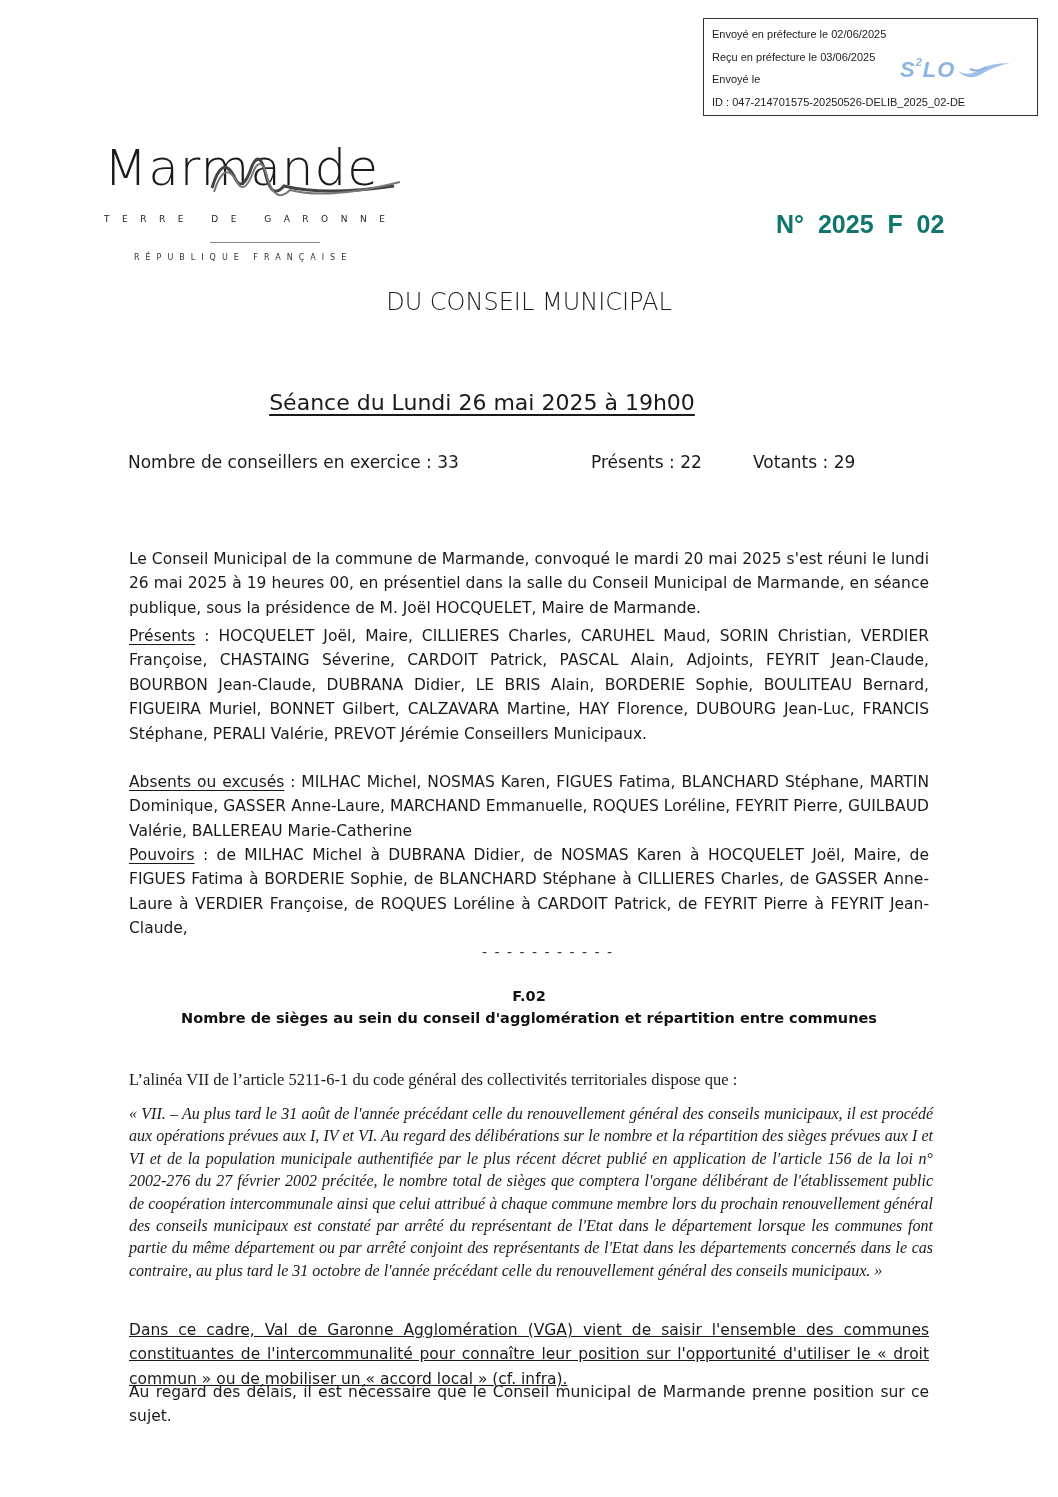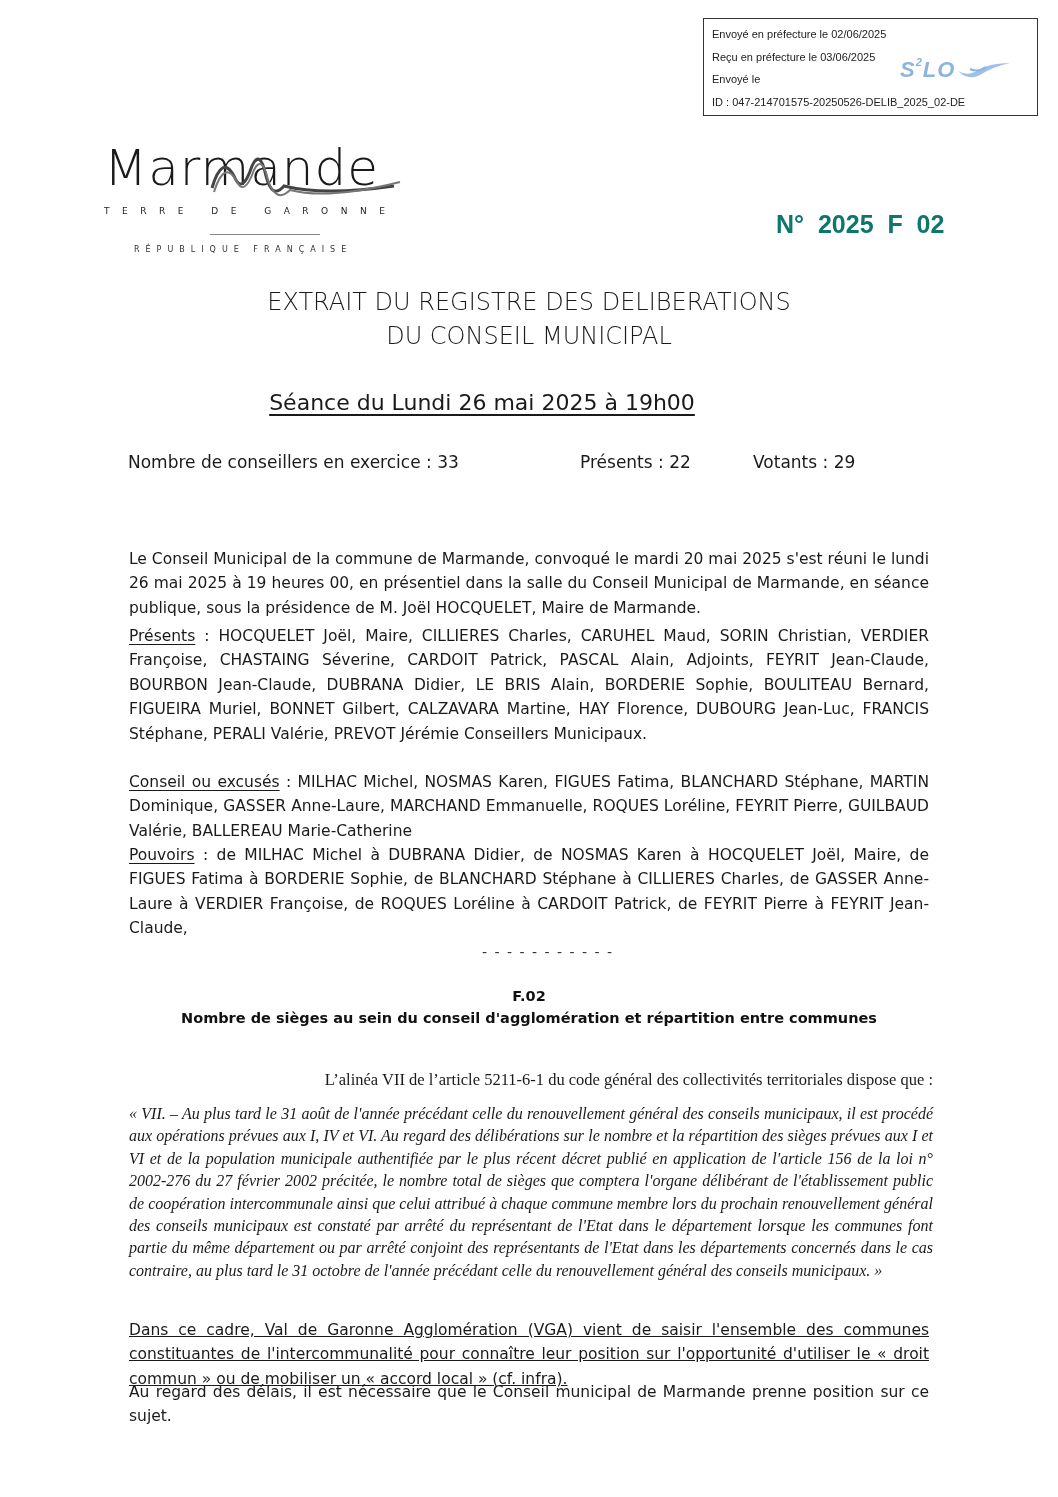--- a/index.html
+++ b/index.html
@@ -75,21 +75,21 @@
     .logo .wave {
       position: absolute;
       left: 100px;
       top: 8px;
       width: 200px;
       height: 60px;
     }
     .logo .tagline {
       font-size: 9px;
       letter-spacing: 12.5px;
-      margin-top: 8px;
+      margin-top: 16px;
       color: #222;
       white-space: nowrap;
     }
     .logo .sep {
       width: 110px;
       height: 1px;
       background: #888;
       margin: 18px 0 0 106px;
     }
     .logo .republic {
@@ -138,21 +138,21 @@
 
     .counts {
       position: absolute;
       top: 452px;
       left: 128px;
       font-size: 17px;
       color: #1a1a1a;
       white-space: nowrap;
     }
     .counts .c1 { position: absolute; left: 0; }
-    .counts .c2 { position: absolute; left: 452px; }
+    .counts .c2 { position: absolute; left: 463px; }
     .counts .c3 { position: absolute; left: 625px; }
 
     .para {
       position: absolute;
       left: 129px;
       width: 800px;
       font-size: 15.5px;
       line-height: 24.4px;
       text-align: justify;
       color: #1a1a1a;
@@ -186,21 +186,20 @@
       line-height: 22px;
       color: #111;
     }
     .serif-p {
       position: absolute;
       left: 129px;
       width: 804px;
       font-family: "Liberation Serif", serif;
       font-size: 16.5px;
       color: #1a1a1a;
-      text-align: right;
     }
     .p-lead { top: 1070px; }
     .p-quote {
       top: 1103px;
       font-style: italic;
       line-height: 22.4px;
       text-align: justify;
       font-size: 16px;
     }
     .p-cadre { top: 1318px; text-decoration: underline; }
@@ -228,42 +227,41 @@
     <path d="M10 46 Q20 14 32 34 Q40 52 50 24 Q58 8 64 34 Q72 58 86 44 Q124 54 196 36" stroke="#777" stroke-width="2" fill="none"></path>
   </svg>
   <div class="tagline">TERRE DE GARONNE</div>
   <div class="sep"></div>
   <div class="republic">RÉPUBLIQUE FRANÇAISE</div>
 </div>
 
 <div class="docnum">N°  2025  F  02</div>
 
 <div class="title">
-  <div>EXTRAIT DU REGISTRE DES DELIBERATIONS</div>
   <div>DU CONSEIL MUNICIPAL</div>
 </div>
 
 <div class="seance">
   <span>Séance du Lundi 26 mai 2025 à 19h00</span>
 </div>
 
 <div class="counts">
   <span class="c1">Nombre de conseillers en exercice :  33</span>
   <span class="c2">Présents : 22</span>
   <span class="c3">Votants :  29</span>
 </div>
 
 <div class="para p-intro">Le Conseil Municipal de la commune de Marmande, convoqué le mardi 20 mai 2025 s'est réuni le lundi 26 mai 2025 à 19 heures 00, en présentiel dans la salle du Conseil Municipal de Marmande, en séance publique, sous la présidence de M. Joël HOCQUELET, Maire de Marmande.</div>
 
 <div class="para p-present">
   <span class="lbl">Présents</span><span> : HOCQUELET Joël, Maire, CILLIERES Charles, CARUHEL Maud, SORIN Christian, VERDIER Françoise, CHASTAING Séverine, CARDOIT Patrick, PASCAL Alain, Adjoints, FEYRIT Jean-Claude, BOURBON Jean-Claude, DUBRANA Didier, LE BRIS Alain, BORDERIE Sophie, BOULITEAU Bernard, FIGUEIRA Muriel, BONNET Gilbert, CALZAVARA Martine, HAY Florence, DUBOURG Jean-Luc, FRANCIS Stéphane, PERALI Valérie, PREVOT Jérémie Conseillers Municipaux.</span>
 </div>
 
 <div class="para p-absent">
-  <span class="lbl">Conseil ou excusés</span><span> : MILHAC Michel, NOSMAS Karen, FIGUES Fatima, BLANCHARD Stéphane, MARTIN Dominique, GASSER Anne-Laure, MARCHAND Emmanuelle, ROQUES Loréline, FEYRIT Pierre, GUILBAUD Valérie, BALLEREAU Marie-Catherine</span>
+  <span class="lbl">Absents ou excusés</span><span> : MILHAC Michel, NOSMAS Karen, FIGUES Fatima, BLANCHARD Stéphane, MARTIN Dominique, GASSER Anne-Laure, MARCHAND Emmanuelle, ROQUES Loréline, FEYRIT Pierre, GUILBAUD Valérie, BALLEREAU Marie-Catherine</span>
 </div>
 
 <div class="para p-pouvoir">
   <span class="lbl">Pouvoirs</span><span> : de MILHAC Michel à DUBRANA Didier, de NOSMAS Karen à HOCQUELET Joël, Maire, de FIGUES Fatima à BORDERIE Sophie, de BLANCHARD Stéphane à CILLIERES Charles, de GASSER Anne-Laure à VERDIER Françoise, de ROQUES Loréline à CARDOIT Patrick, de FEYRIT Pierre à FEYRIT Jean-Claude,</span>
 </div>
 
 <div class="dashes">- - - - - - - - - - -</div>
 
 <div class="fhead">
   <div>F.02</div>

